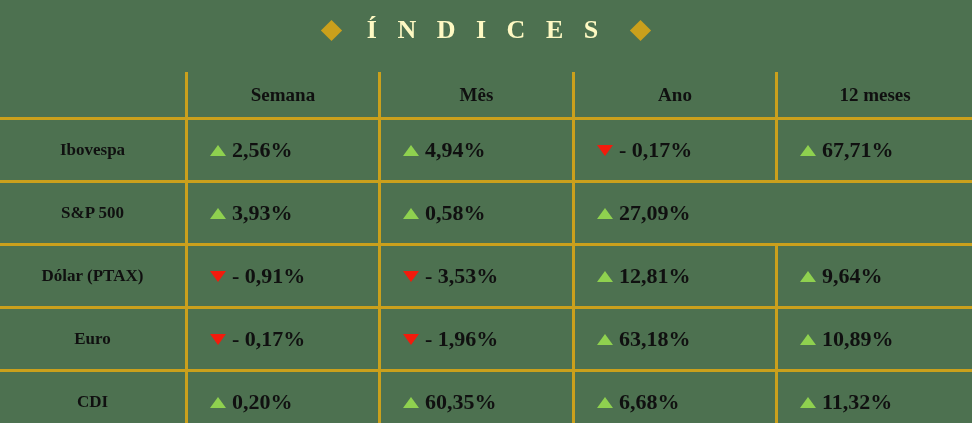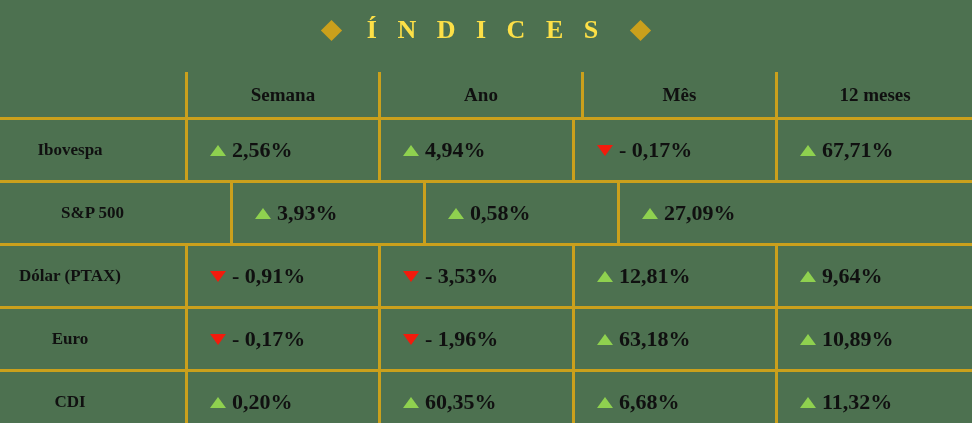--- a/index.html
+++ b/index.html
@@ -37,21 +37,21 @@
     height: 15px;
     background: #caa01c;
     transform: rotate(45deg);
     flex: 0 0 auto;
   }
 
   .title-text {
     font-family: "Liberation Serif", serif;
     font-size: 26px;
     font-weight: bold;
-    color: #fde047;
+    color: #fef9c3;
     letter-spacing: 7px;
     line-height: 1;
     white-space: nowrap;
   }
 
   
   .table {
     position: absolute;
     top: 72px;
     left: 0;
@@ -77,21 +77,21 @@
   .c-label {
     width: 185px;
     justify-content: flex-end;
   }
 
   .c-val {
     flex: 0 0 auto;
     border-left: 3px solid #caa01c;
   }
 
-  .c-semana { width: 193px; margin-left: 45px; }
+  .c-semana { width: 193px; }
   .c-mes    { width: 194px; }
   .c-ano    { width: 203px; }
   .c-doze   { width: 197px; }
 
   
   .hsep {
     width: 972px;
     height: 3px;
     background: #caa01c;
   }
@@ -163,25 +163,25 @@
 
   <div class="table">
 
     <div class="row row-header">
       <div class="cell c-label">
         <span class="head-text"></span>
       </div>
       <div class="cell c-val c-semana">
         <span class="head-text">Semana</span>
       </div>
+      <div class="cell c-val c-mes">
+        <span class="head-text">Mês</span>
+      </div>
       <div class="cell c-val c-ano">
         <span class="head-text">Ano</span>
-      </div>
-      <div class="cell c-val c-mes">
-        <span class="head-text">Mês</span>
       </div>
       <div class="cell c-val c-doze">
         <span class="head-text">12 meses</span>
       </div>
     </div>
 
     <div class="hsep"></div>
 
     <div class="row row-data">
       <div class="cell c-label">

